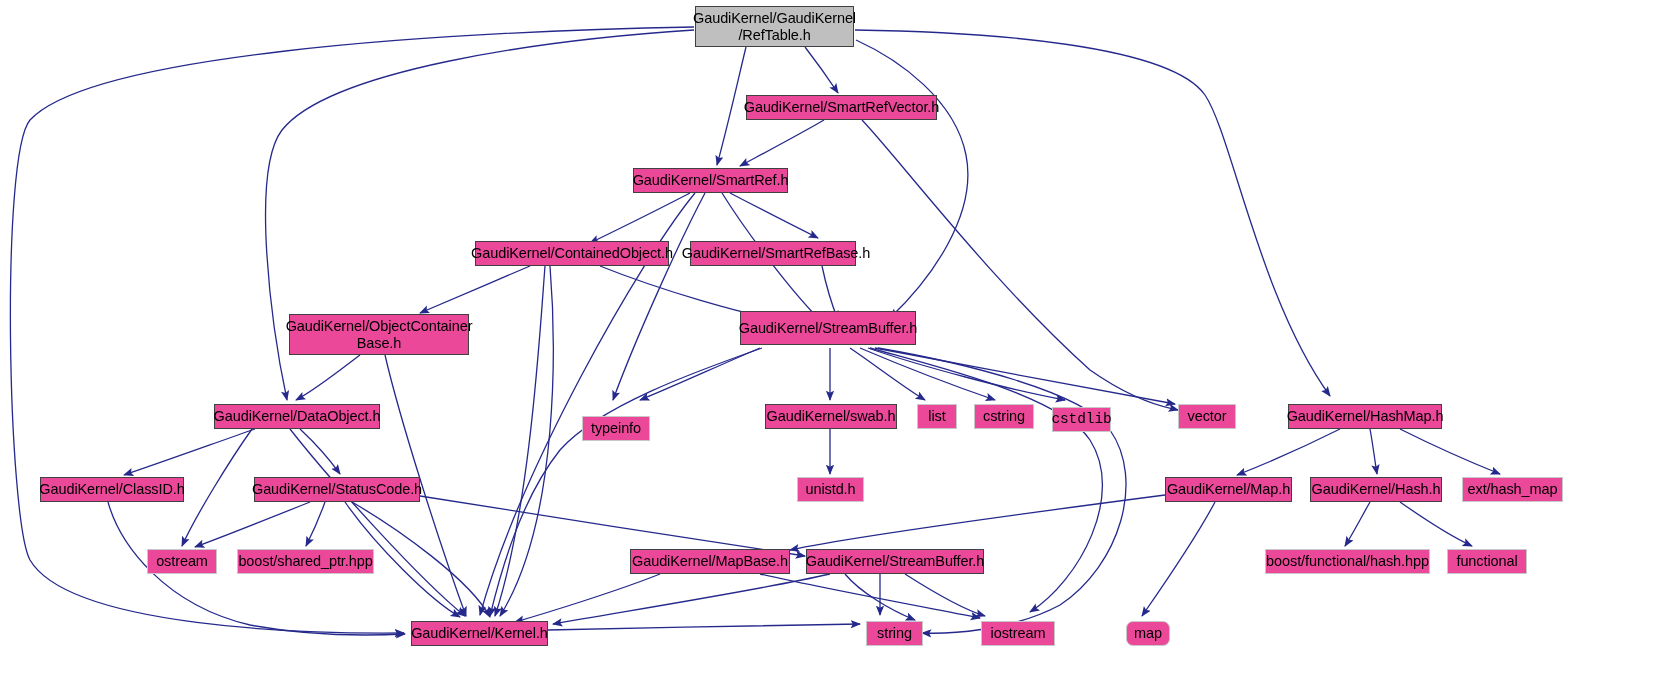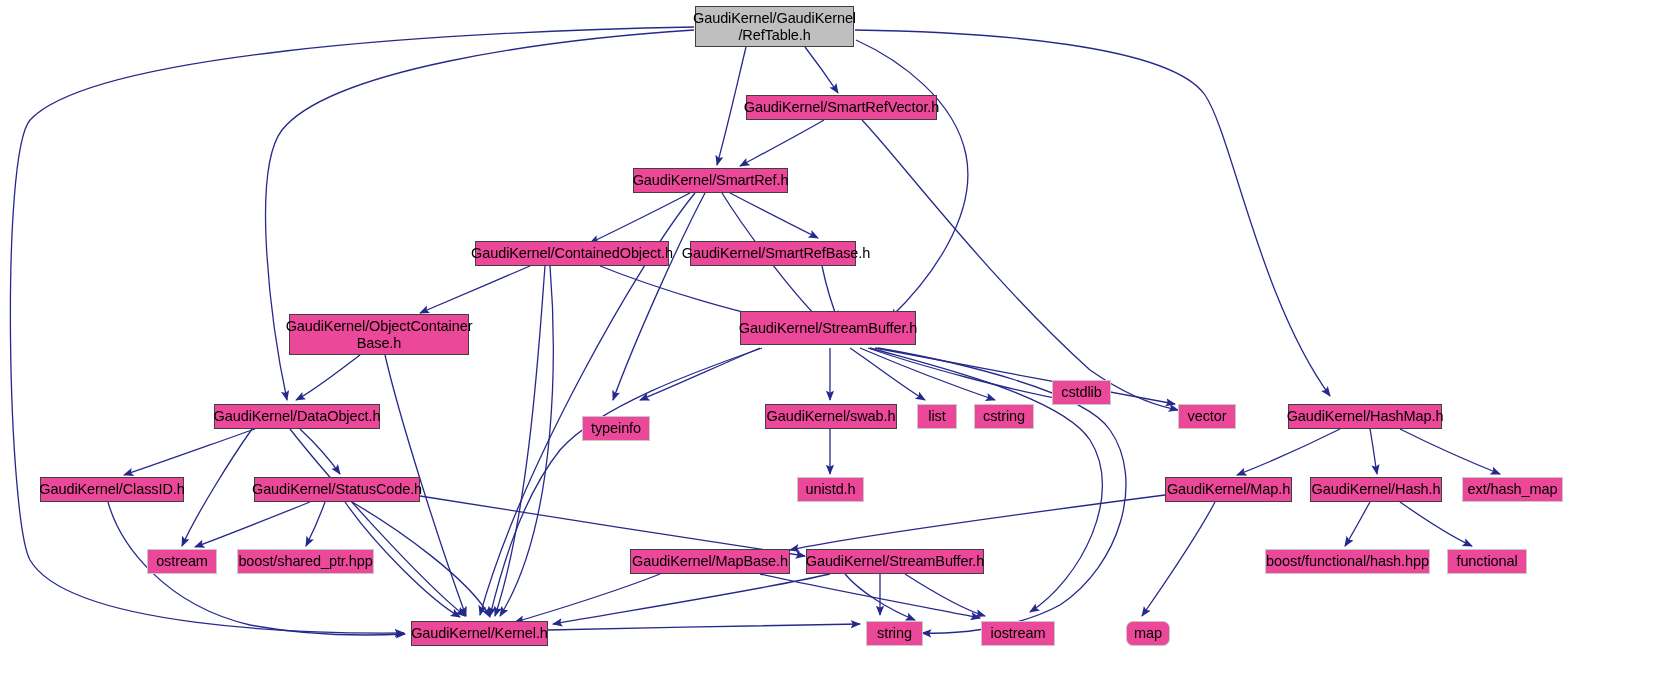--- a/index.html
+++ b/index.html
@@ -124,21 +124,21 @@
       <div class="node project" style="left: 455px; top: 241px; width: 194px; height: 25px; margin-left: 20px;">GaudiKernel/ContainedObject.h</div>
       <div class="node project" style="left: 690px; top: 241px; width: 166px; height: 25px; padding-left: 6px;">GaudiKernel/SmartRefBase.h</div>
       <div class="node project" style="left: 289px; top: 314px; width: 180px; height: 41px;">GaudiKernel/ObjectContainer
 Base.h</div>
       <div class="node project" style="left: 740px; top: 311px; width: 176px; height: 34px;">GaudiKernel/StreamBuffer.h</div>
       <div class="node project" style="left: 214px; top: 404px; width: 166px; height: 25px;">GaudiKernel/DataObject.h</div>
       <div class="node system" style="left: 582px; top: 404px; width: 68px; height: 25px; margin-top: 12px;">typeinfo</div>
       <div class="node project" style="left: 765px; top: 404px; width: 132px; height: 25px;">GaudiKernel/swab.h</div>
       <div class="node system" style="left: 917px; top: 404px; width: 40px; height: 25px;">list</div>
       <div class="node system" style="left: 974px; top: 404px; width: 60px; height: 25px;">cstring</div>
-      <div class="node system" style="left: 1052px; top: 380px; width: 59px; height: 25px;">cstdlib</div>
+      <div class="node system" style="left: 1052px; top: 407px; width: 59px; height: 25px; font-family: Liberation Mono, monospace;">cstdlib</div>
       <div class="node system" style="left: 1178px; top: 404px; width: 58px; height: 25px;">vector</div>
       <div class="node project" style="left: 1288px; top: 404px; width: 154px; height: 25px;">GaudiKernel/HashMap.h</div>
       <div class="node project" style="left: 40px; top: 477px; width: 144px; height: 25px;">GaudiKernel/ClassID.h</div>
       <div class="node project" style="left: 254px; top: 477px; width: 166px; height: 25px;">GaudiKernel/StatusCode.h</div>
       <div class="node system" style="left: 797px; top: 477px; width: 67px; height: 25px;">unistd.h</div>
       <div class="node project" style="left: 1165px; top: 477px; width: 127px; height: 25px;">GaudiKernel/Map.h</div>
       <div class="node project" style="left: 1310px; top: 477px; width: 132px; height: 25px;">GaudiKernel/Hash.h</div>
       <div class="node system" style="left: 1462px; top: 477px; width: 101px; height: 25px;">ext/hash_map</div>
       <div class="node system" style="left: 147px; top: 549px; width: 70px; height: 25px;">ostream</div>
       <div class="node system" style="left: 237px; top: 549px; width: 137px; height: 25px;">boost/shared_ptr.hpp</div>

